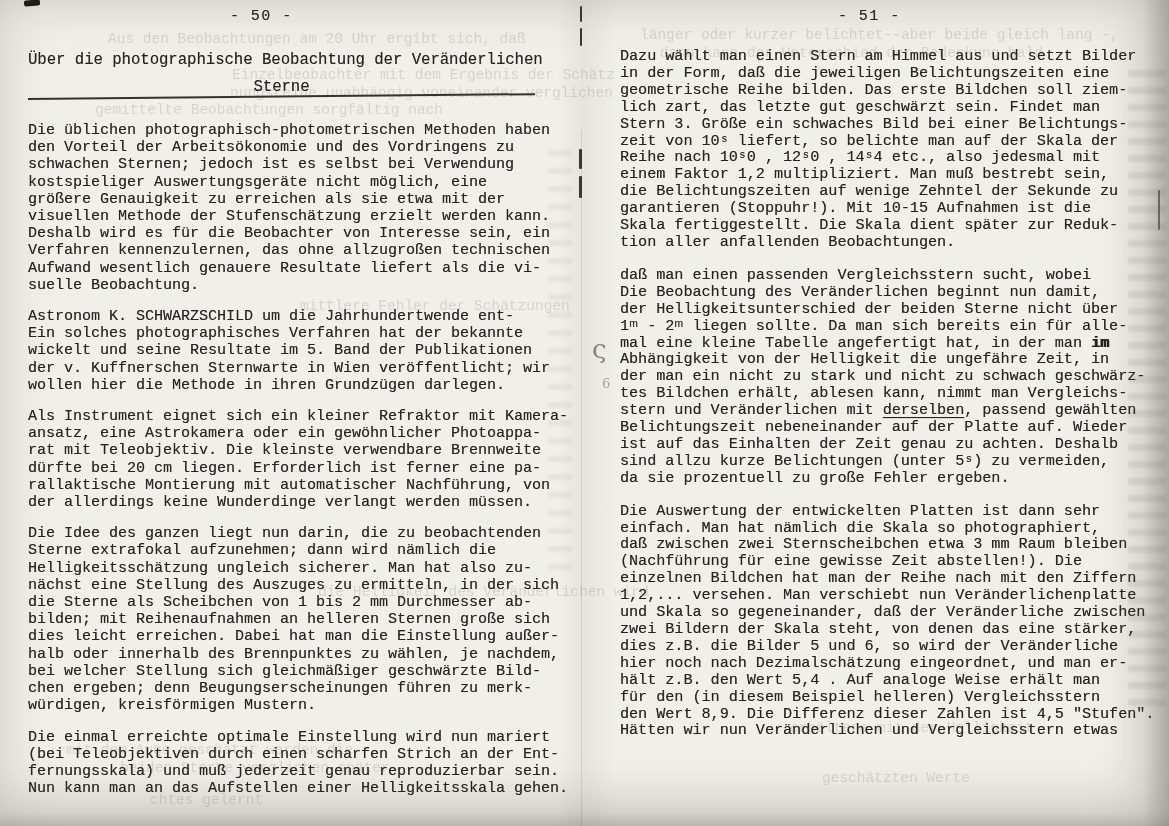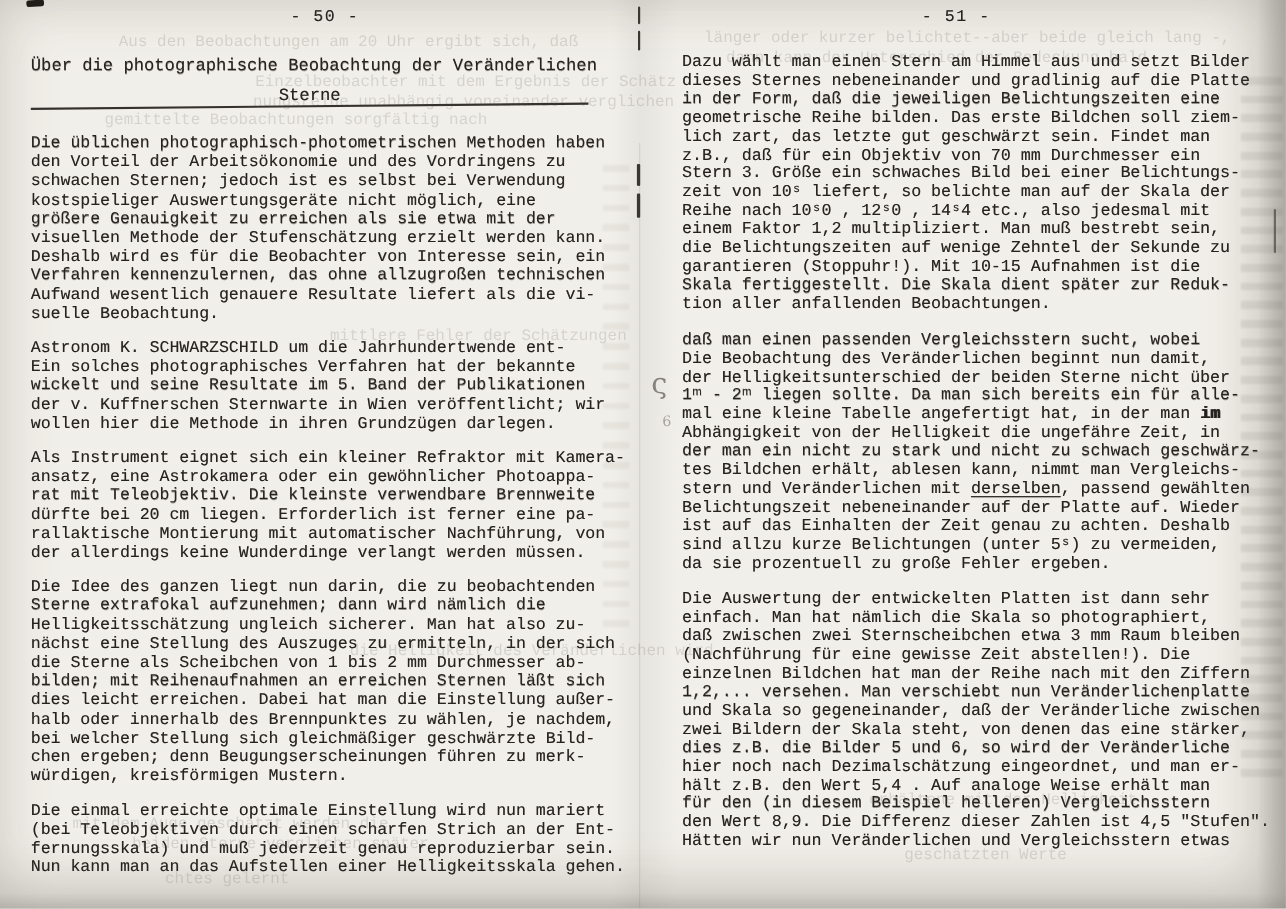--- a/index.html
+++ b/index.html
@@ -22,21 +22,21 @@
   .gutter-shade{position:absolute;left:556px;top:0;width:60px;height:826px;pointer-events:none;
     background:linear-gradient(to right,rgba(90,86,80,0) 0%,rgba(90,86,80,.07) 45%,rgba(90,86,80,0) 100%);}
   .gutter-line{position:absolute;left:581px;top:130px;width:1px;height:696px;
     background:rgba(70,66,60,.13);pointer-events:none;}
 
   .page{position:absolute;top:0;}
   .page.left{left:28px;width:545px;height:826px;}
   .page.right{left:620px;width:545px;height:826px;}
 
   .pagenum{position:absolute;font-size:14.9px;letter-spacing:1.5px;white-space:pre;}
-  .page.left .pagenum{left:202px;top:8px;margin-left:34px;}
+  .page.left .pagenum{left:202px;top:8px;}
   .page.right .pagenum{left:218px;top:8px;}
 
   .title{position:absolute;left:0;top:51px;width:507px;font-size:15.6px;}
   .title .t1{white-space:pre;}
   .title .t2{margin-top:9px;text-align:center;}
   .title .rule{margin-top:2px;height:0;border-top:2px solid #35322e;width:507px;
     transform:rotate(-0.55deg);transform-origin:left center;}
 
   .body{position:absolute;left:0;}
   .bodyL{top:122px;font-size:15px;line-height:17.2px;}
@@ -103,46 +103,44 @@
           <div class="ln">dürfte bei 20 cm liegen. Erforderlich ist ferner eine pa-</div>
           <div class="ln">rallaktische Montierung mit automatischer Nachführung, von</div>
           <div class="ln">der allerdings keine Wunderdinge verlangt werden müssen.</div>
         </div>
       <div class="para">
           <div class="ln">Die Idee des ganzen liegt nun darin, die zu beobachtenden</div>
           <div class="ln">Sterne extrafokal aufzunehmen; dann wird nämlich die</div>
           <div class="ln">Helligkeitsschätzung ungleich sicherer. Man hat also zu-</div>
           <div class="ln">nächst eine Stellung des Auszuges zu ermitteln, in der sich</div>
           <div class="ln">die Sterne als Scheibchen von 1 bis 2 mm Durchmesser ab-</div>
-          <div class="ln">bilden; mit Reihenaufnahmen an erreichen Sternen läßt sich</div>
+          <div class="ln">bilden; mit Reihenaufnahmen an helleren Sternen große sich</div>
           <div class="ln">dies leicht erreichen. Dabei hat man die Einstellung außer-</div>
           <div class="ln">halb oder innerhalb des Brennpunktes zu wählen, je nachdem,</div>
           <div class="ln">bei welcher Stellung sich gleichmäßiger geschwärzte Bild-</div>
           <div class="ln">chen ergeben; denn Beugungserscheinungen führen zu merk-</div>
           <div class="ln">würdigen, kreisförmigen Mustern.</div>
         </div>
       <div class="para">
           <div class="ln">Die einmal erreichte optimale Einstellung wird nun mariert</div>
           <div class="ln">(bei Teleobjektiven durch einen scharfen Strich an der Ent-</div>
           <div class="ln">fernungsskala) und muß jederzeit genau reproduzierbar sein.</div>
           <div class="ln">Nun kann man an das Aufstellen einer Helligkeitsskala gehen.</div>
         </div>
     </div>
   </section>
 
   <section class="page right">
     <div class="pagenum">- 51 -</div>
     <div class="body bodyR">
       <div class="para">
           <div class="ln">Dazu wählt man einen Stern am Himmel aus und setzt Bilder</div>
-          <div class="ln">dieses Sternes nebeneinander und gradlinig auf die Platte</div>
           <div class="ln">in der Form, daß die jeweiligen Belichtungszeiten eine</div>
           <div class="ln">geometrische Reihe bilden. Das erste Bildchen soll ziem-</div>
           <div class="ln">lich zart, das letzte gut geschwärzt sein. Findet man</div>
-          <div class="ln">z.B., daß für ein Objektiv von 70 mm Durchmesser ein</div>
           <div class="ln">Stern 3. Größe ein schwaches Bild bei einer Belichtungs-</div>
           <div class="ln">zeit von 10ˢ liefert, so belichte man auf der Skala der</div>
           <div class="ln">Reihe nach 10ˢ0 , 12ˢ0 , 14ˢ4 etc., also jedesmal mit</div>
           <div class="ln">einem Faktor 1,2 multipliziert. Man muß bestrebt sein,</div>
           <div class="ln">die Belichtungszeiten auf wenige Zehntel der Sekunde zu</div>
           <div class="ln">garantieren (Stoppuhr!). Mit 10-15 Aufnahmen ist die</div>
           <div class="ln">Skala fertiggestellt. Die Skala dient später zur Reduk-</div>
           <div class="ln">tion aller anfallenden Beobachtungen.</div>
         </div>
       <div class="para">

